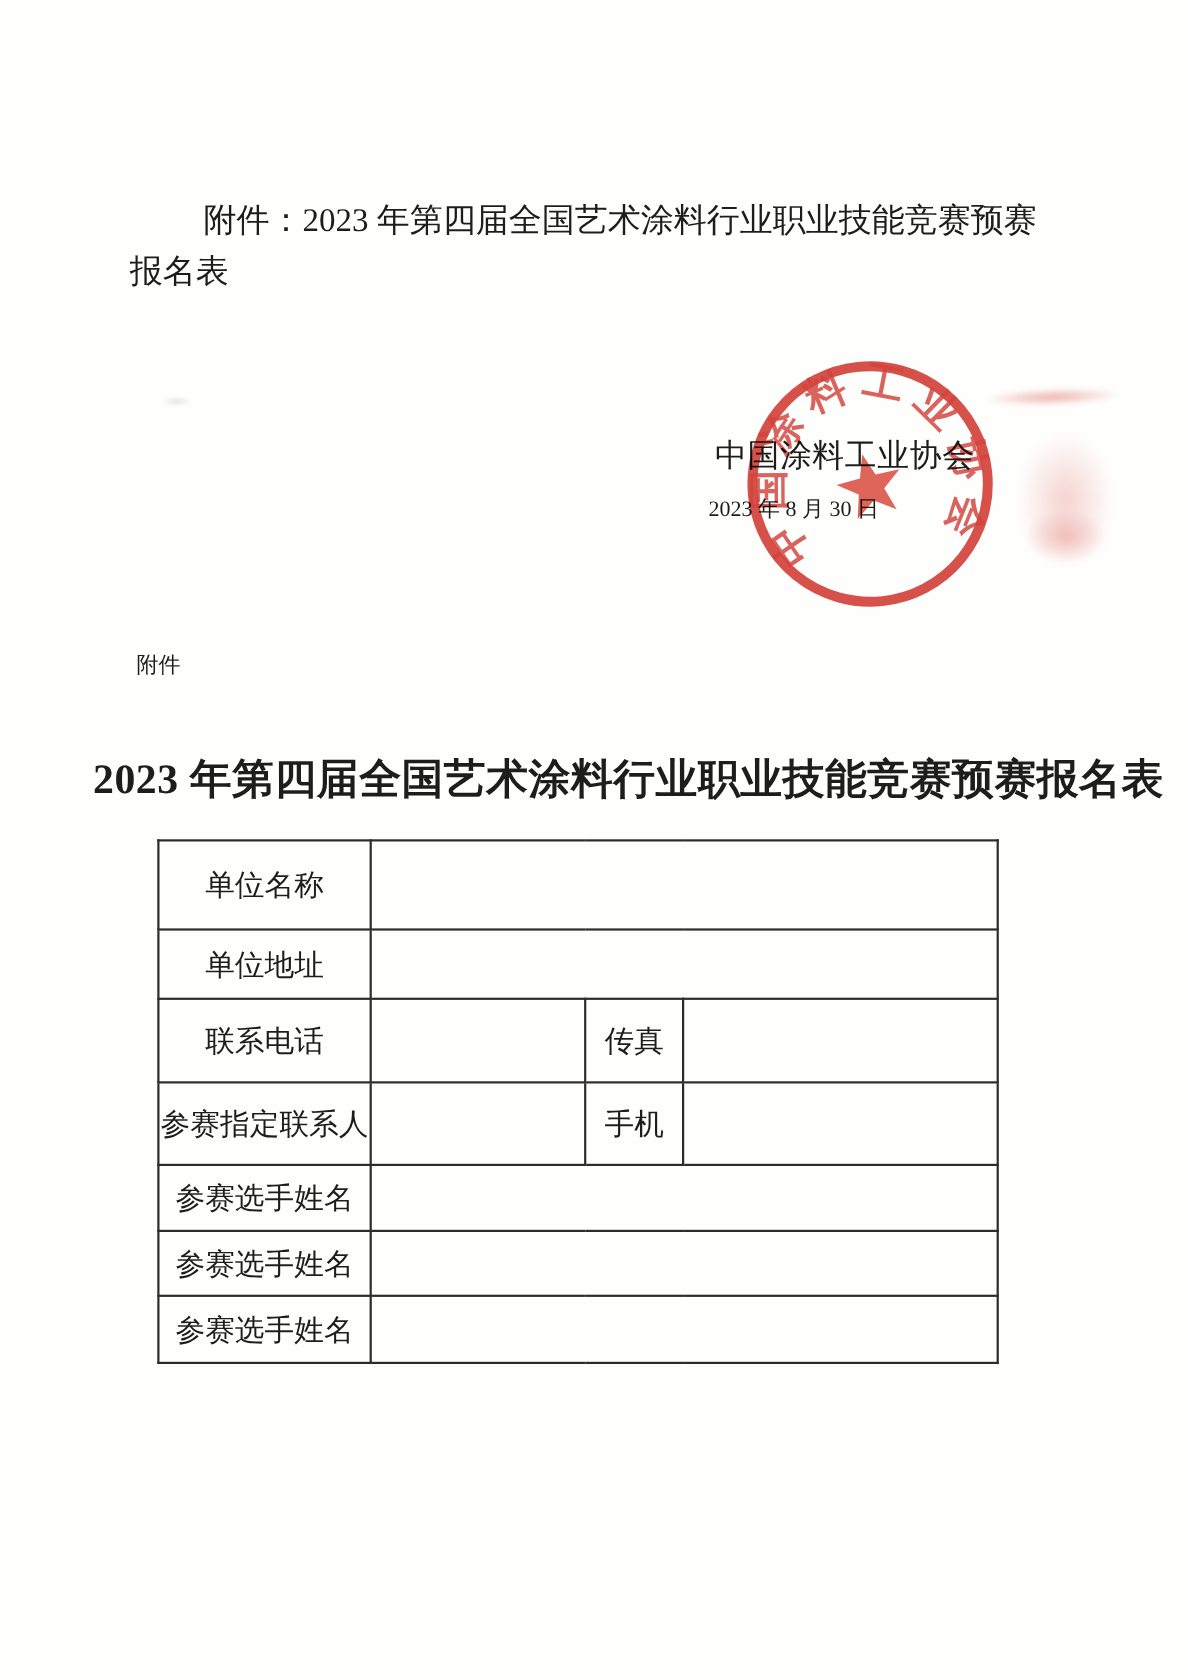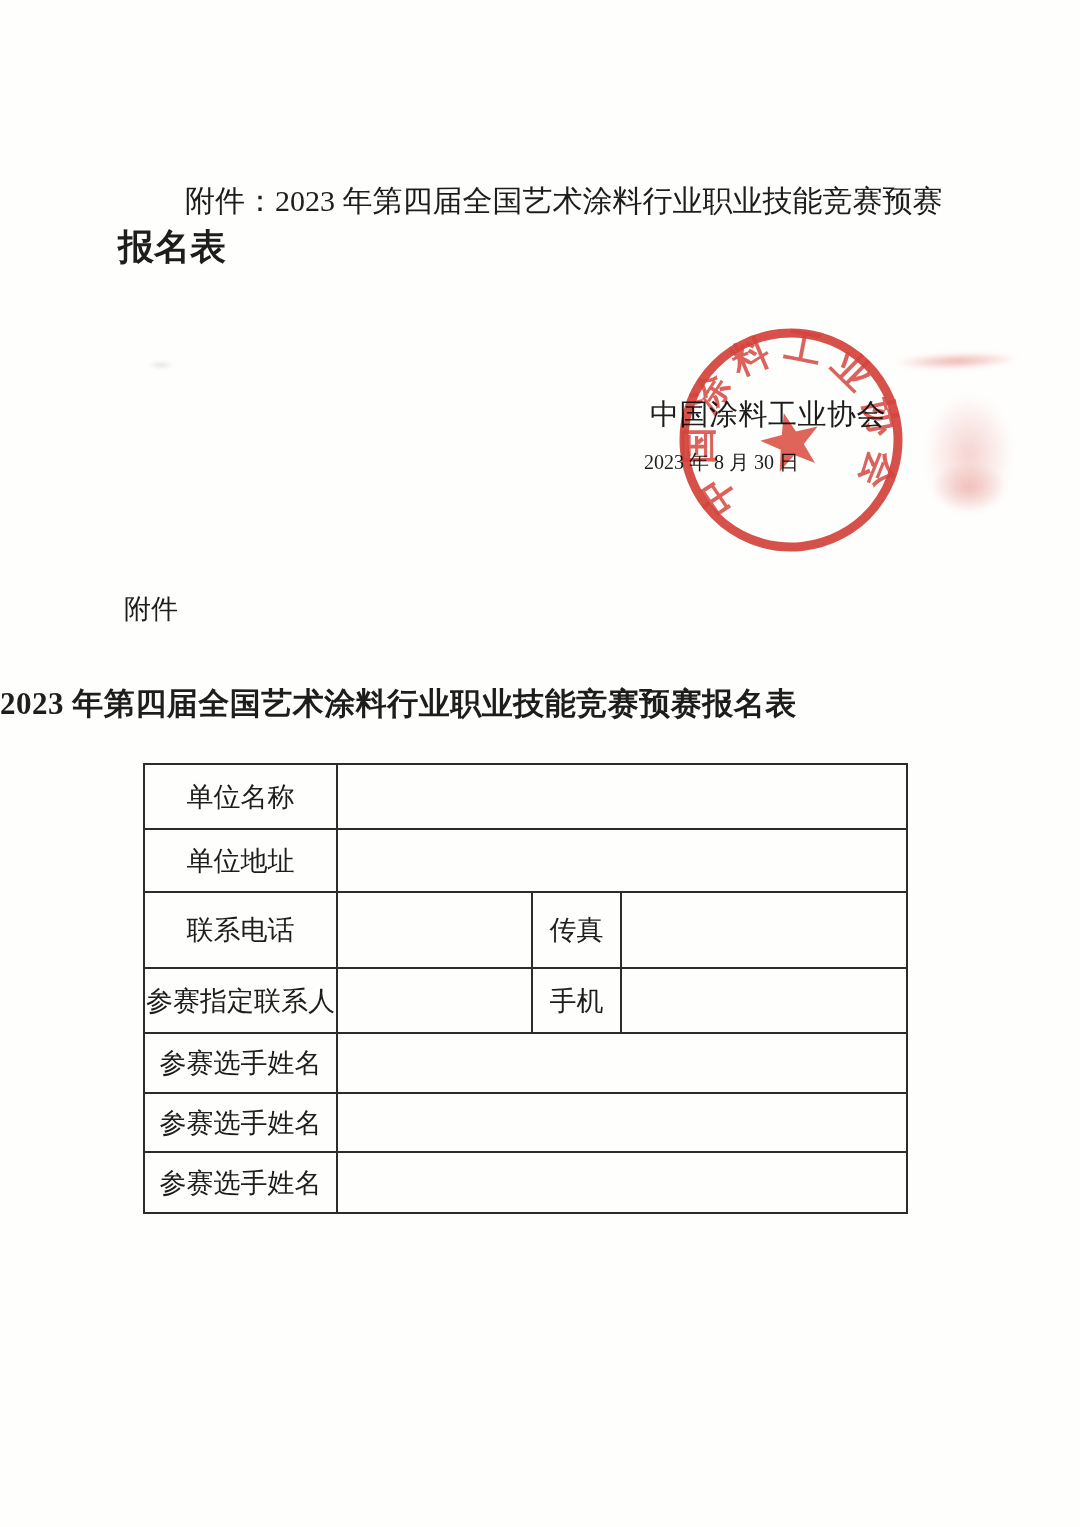--- a/index.html
+++ b/index.html
@@ -6,25 +6,25 @@
   body{
     width:1080px;height:1527px;
     background:#fefefdff;
     position:relative;
     font-family:"Liberation Serif","DejaVu Serif",serif;
     color:#1d1d1b;
     overflow:hidden;
   }
   .abs{position:absolute;text-align:right;}
   .intro1{left:185px;top:183px;font-size:30px;line-height:36px;white-space:nowrap;}
-  .intro2{left:118px;top:229px;font-size:36px;line-height:36px;font-weight:bold;}
+  .intro2{left:118px;top:229px;font-size:30px;line-height:36px;}
   .sig-org{left:650px;top:395px;font-size:29px;letter-spacing:.5px;white-space:nowrap;z-index:3;mix-blend-mode:multiply;}
   .sig-date{left:644px;top:449px;font-size:20px;white-space:nowrap;z-index:3;mix-blend-mode:multiply;}
-  .attach{left:124px;top:591px;font-size:27px;}
-  .title{left:0;width:1058px;top:683px;text-align:left;font-size:31px;font-weight:bold;letter-spacing:.5px;}
+  .attach{left:124px;top:591px;font-size:20px;}
+  .title{left:0;width:1058px;top:683px;text-align:right;font-size:38px;font-weight:bold;letter-spacing:.5px;}
   .stamp{left:658px;top:307px;width:266px;height:266px;z-index:2;mix-blend-mode:multiply;}
   .seal-ring-text{font-size:37px;font-weight:bold;letter-spacing:10px;fill:#d4423b;opacity:.82;font-family:"Liberation Serif",serif;}
   table.form{
     position:absolute;left:143px;top:763px;width:763px;
     border-collapse:collapse;table-layout:fixed;z-index:1;
   }
   table.form td{
     border:2px solid #2e2c2a;
     font-size:27px;text-align:center;vertical-align:middle;
     padding:0;white-space:nowrap;overflow:hidden;
@@ -74,35 +74,35 @@
 <div class="abs title">2023 年第四届全国艺术涂料行业职业技能竞赛预赛报名表</div>
 
 <table class="form">
   <colgroup>
     <col style="width:193px">
       <col style="width:195px">
       <col style="width:89px">
       <col style="width:286px">
   </colgroup>
   <tbody>
-    <tr style="height:65px;">
+    <tr style="height:81px;">
       <td>单位名称</td>
       <td colspan="3"></td>
     </tr>
     <tr style="height:63px;">
       <td>单位地址</td>
       <td colspan="3"></td>
     </tr>
     <tr style="height:76px;">
       <td>联系电话</td>
       <td></td>
       <td>传真</td>
       <td></td>
     </tr>
-    <tr style="height:65px;">
+    <tr style="height:75px;">
       <td>参赛指定联系人</td>
       <td></td>
       <td>手机</td>
       <td></td>
     </tr>
     <tr style="height:60px;">
       <td>参赛选手姓名</td>
       <td colspan="3"></td>
     </tr>
     <tr style="height:59px;">

